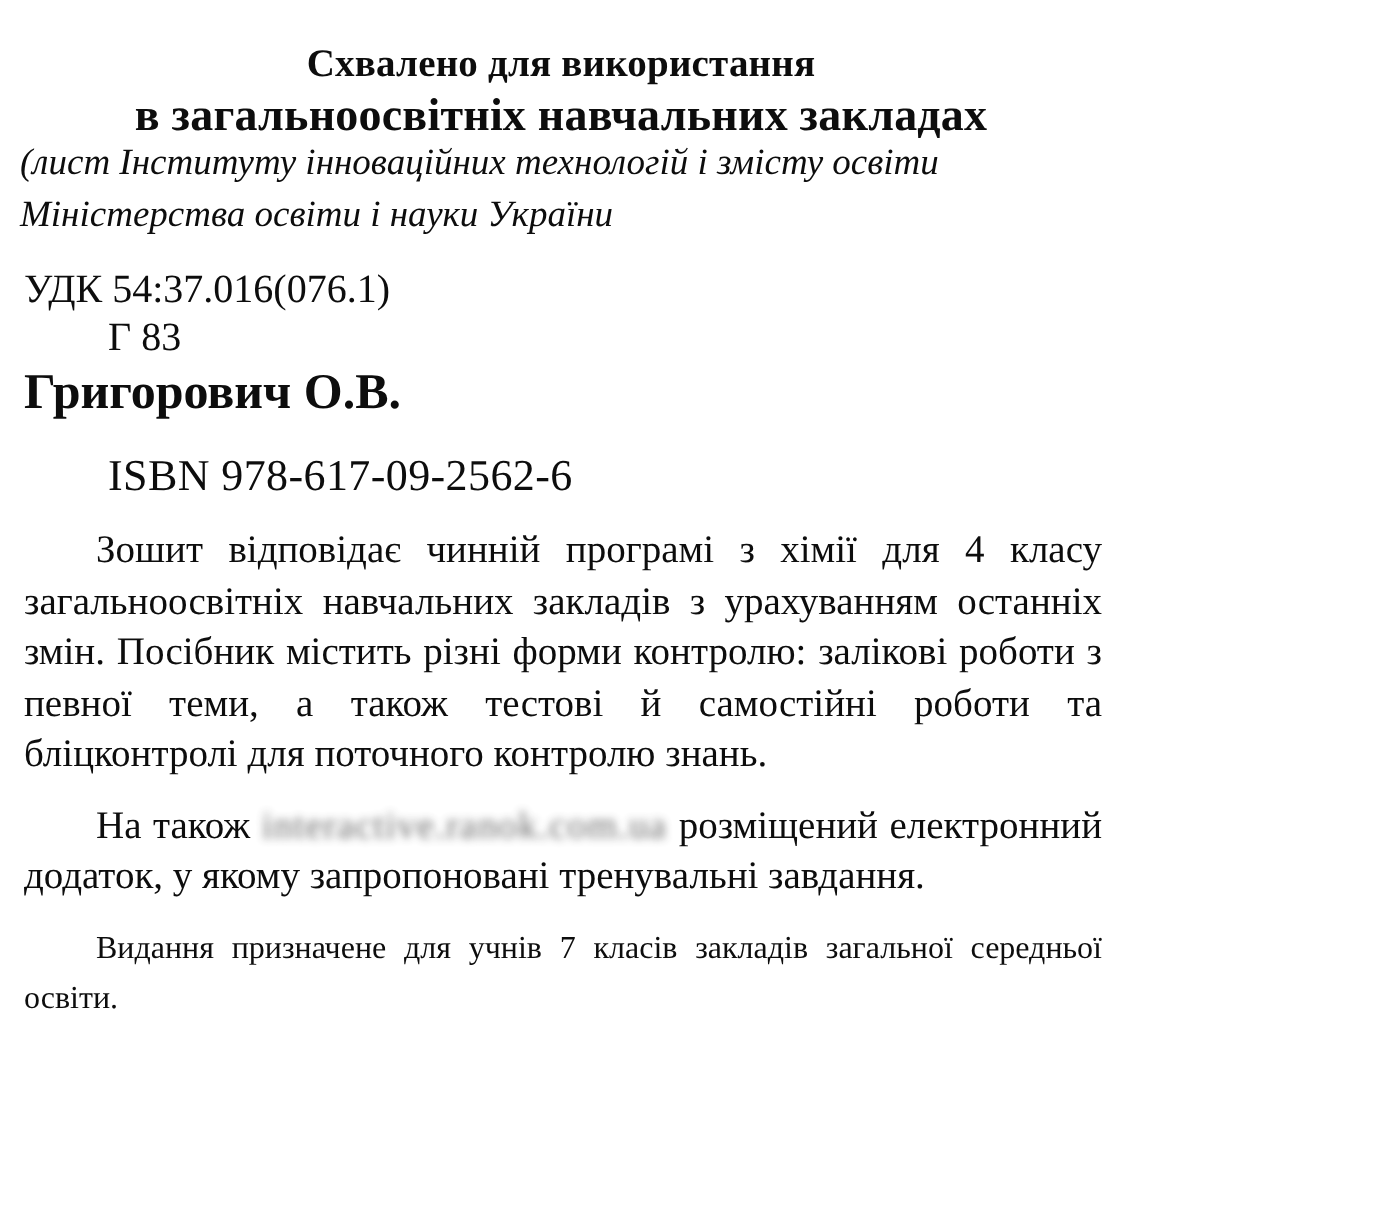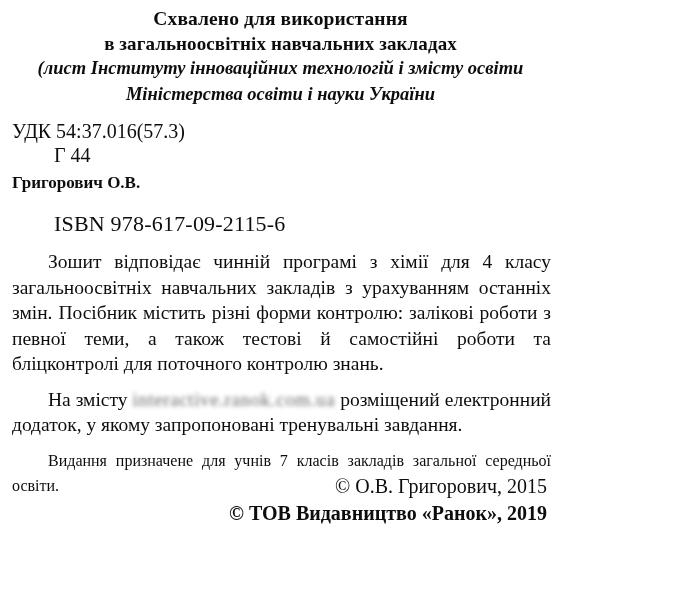--- a/index.html
+++ b/index.html
@@ -12,53 +12,53 @@
     background: #ffffff;
     font-family: "Liberation Serif", serif;
     color: #0d0d0d;
     overflow: hidden;
   }
   .page {
     position: relative;
     width: 569px;
     height: 612px;
     box-sizing: border-box;
-    padding: 6px 18px 0 10px;
+    padding: 20px 18px 0 10px;
   }
   .approval {
     text-align: center;
     font-weight: bold;
     font-size: 19.5px;
     line-height: 25px;
     letter-spacing: 0.1px;
   }
   .approval .line2 {
-    font-size: 19px;
+    font-size: 23px;
   }
   .approval-italic {
     font-style: italic;
-    font-weight: bold;
+    font-weight: normal;
     font-size: 18.5px;
     line-height: 25.5px;
-    text-align: center;
+    text-align: left;
   }
   .udk {
     margin-top: 12px;
     font-size: 20px;
     line-height: 24px;
     padding-left: 2px;
   }
   .g83 {
     font-size: 20px;
     line-height: 24px;
     padding-left: 44px;
   }
   .author {
     font-weight: bold;
-    font-size: 17px;
+    font-size: 25px;
     line-height: 28px;
     padding-left: 2px;
     margin-top: 2px;
   }
   .descr {
     font-size: 20.5px;
     line-height: 27.5px;
     text-align: justify;
     margin-top: 5px;
     padding-left: 2px;
@@ -126,37 +126,33 @@
   <div class="approval">
     <div>Схвалено для використання</div>
     <div class="line2">в загальноосвітніх навчальних закладах</div>
   </div>
 
   <div class="approval-italic">
     <div>(лист Інституту інноваційних технологій і змісту освіти</div>
     <div>Міністерства освіти і науки України</div>
   </div>
 
-  <div class="udk">УДК  54:37.016(57.3)</div>
-  <div class="g83">Г 44</div>
+  <div class="udk">УДК  54:37.016(076.1)</div>
+  <div class="g83">Г 83</div>
   <div class="author">Григорович О.В.</div>
 
 
-  <div class="isbn">ISBN 978-617-09-2115-6</div>
+  <div class="isbn">ISBN 978-617-09-2562-6</div>
 
   <div class="body-par">
     <span class="indent"></span><span>Зошит відповідає чинній програмі з хімії для 4 класу загальноосвітніх навчальних закладів з урахуванням останніх змін. Посібник містить різні форми контролю: залікові роботи з певної теми, а також тестові й самостійні роботи та бліцконтролі для поточного контролю знань.</span>
   </div>
 
   <div class="body-par">
-    <span class="indent"></span><span>На змісту </span><span class="blurred">interactive.ranok.com.ua</span><span> розміщений електронний додаток, у якому запропоновані тренувальні завдання.</span>
+    <span class="indent"></span><span>На також </span><span class="blurred">interactive.ranok.com.ua</span><span> розміщений електронний додаток, у якому запропоновані тренувальні завдання.</span>
   </div>
 
   <div class="last-par">
     <span class="indent"></span><span>Видання призначене для учнів 7 класів закладів загальної середньої освіти.</span>
   </div>
 
-  <div class="copyright">
-    <div class="c-line">© О.В. Григорович, 2015</div>
-    <div class="c-line bold">© ТОВ Видавництво «Ранок», 2019</div>
-  </div>
 
 </div>
 
 </body></html>

